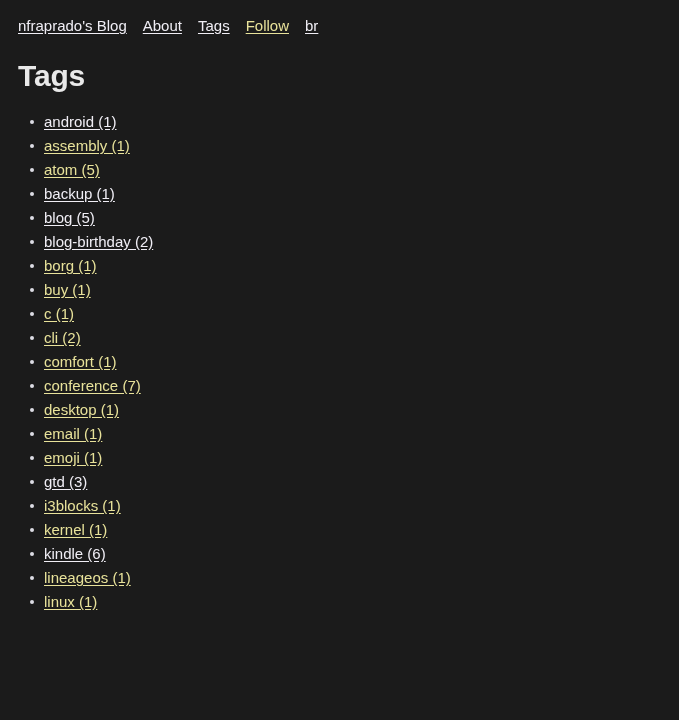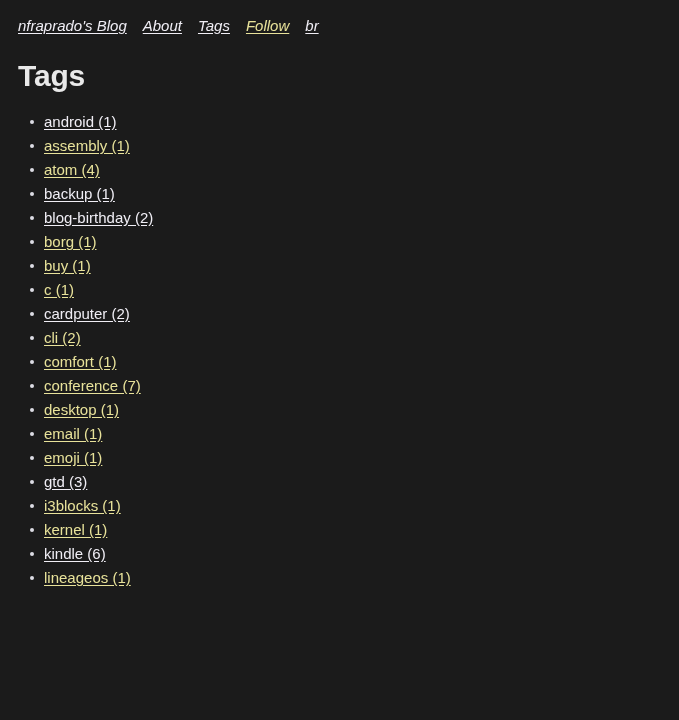--- a/index.html
+++ b/index.html
@@ -24,21 +24,20 @@
     padding: 0;
     position: relative;
   }
 
   
   nav.site-nav {
     padding: 16px 0 0 18px;
     font-size: 15px;
     line-height: 20px;
     white-space: nowrap;
-    font-style: italic;
   }
   nav.site-nav a {
     text-decoration: underline;
     text-underline-offset: 2px;
     margin-right: 16px;
     cursor: pointer;
   }
   nav.site-nav a:last-child { margin-right: 0; }
 
   a.link-unvisited { color: #f0eef5; text-decoration-color: #f0eef5; }
@@ -88,33 +87,34 @@
 
 <div class="page">
 
   <nav class="site-nav" id="site-nav"><a class="link-unvisited" href="#">nfraprado's Blog</a><a class="link-unvisited" href="#">About</a><a class="link-unvisited" href="#">Tags</a><a class="link-visited" href="#">Follow</a><a class="link-unvisited" href="#">br</a></nav>
 
   <h1 class="page-title">Tags</h1>
 
   <ul class="tag-list" id="tag-list">
       <li><a class="link-unvisited" href="#">android (1)</a></li>
       <li><a class="link-visited" href="#">assembly (1)</a></li>
-      <li><a class="link-visited" href="#">atom (4)</a></li>
+      <li><a class="link-visited" href="#">atom (5)</a></li>
       <li><a class="link-unvisited" href="#">backup (1)</a></li>
+      <li><a class="link-unvisited" href="#">blog (5)</a></li>
       <li><a class="link-unvisited" href="#">blog-birthday (2)</a></li>
       <li><a class="link-visited" href="#">borg (1)</a></li>
       <li><a class="link-visited" href="#">buy (1)</a></li>
       <li><a class="link-visited" href="#">c (1)</a></li>
-      <li><a class="link-unvisited" href="#">cardputer (2)</a></li>
       <li><a class="link-visited" href="#">cli (2)</a></li>
       <li><a class="link-visited" href="#">comfort (1)</a></li>
       <li><a class="link-visited" href="#">conference (7)</a></li>
       <li><a class="link-visited" href="#">desktop (1)</a></li>
       <li><a class="link-visited" href="#">email (1)</a></li>
       <li><a class="link-visited" href="#">emoji (1)</a></li>
       <li><a class="link-unvisited" href="#">gtd (3)</a></li>
       <li><a class="link-visited" href="#">i3blocks (1)</a></li>
       <li><a class="link-visited" href="#">kernel (1)</a></li>
       <li><a class="link-unvisited" href="#">kindle (6)</a></li>
       <li><a class="link-visited" href="#">lineageos (1)</a></li>
+      <li><a class="link-visited" href="#">linux (1)</a></li>
     </ul>
 
 </div>
 
 </body></html>

